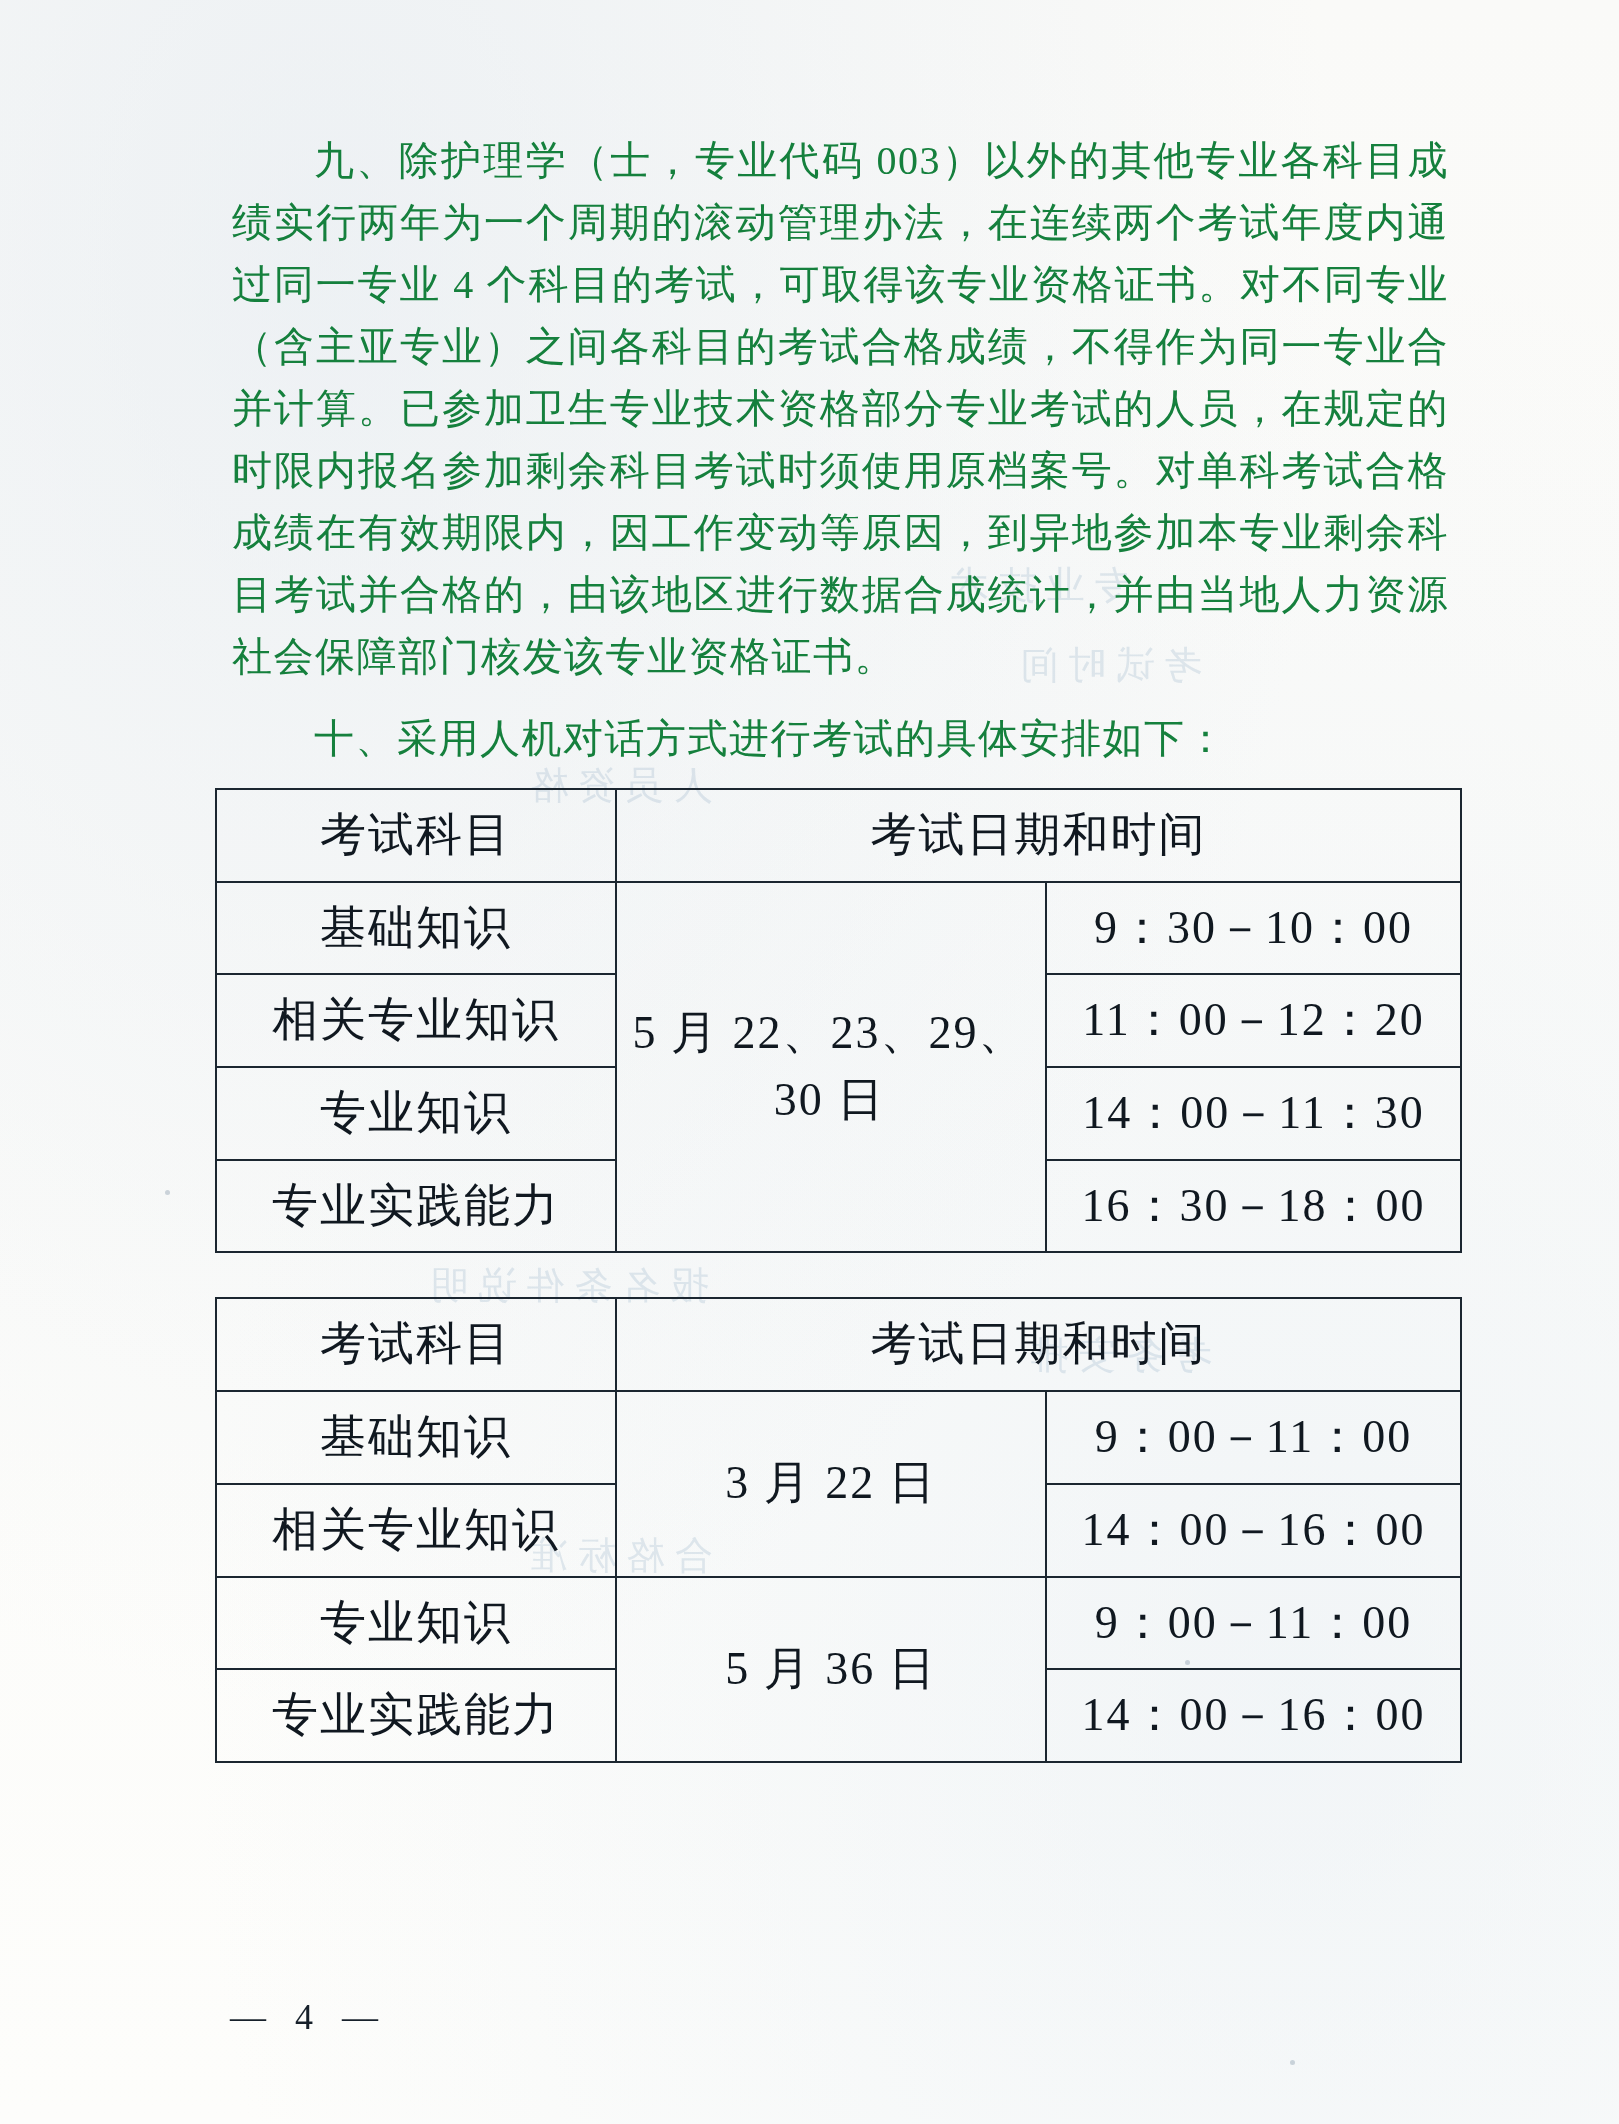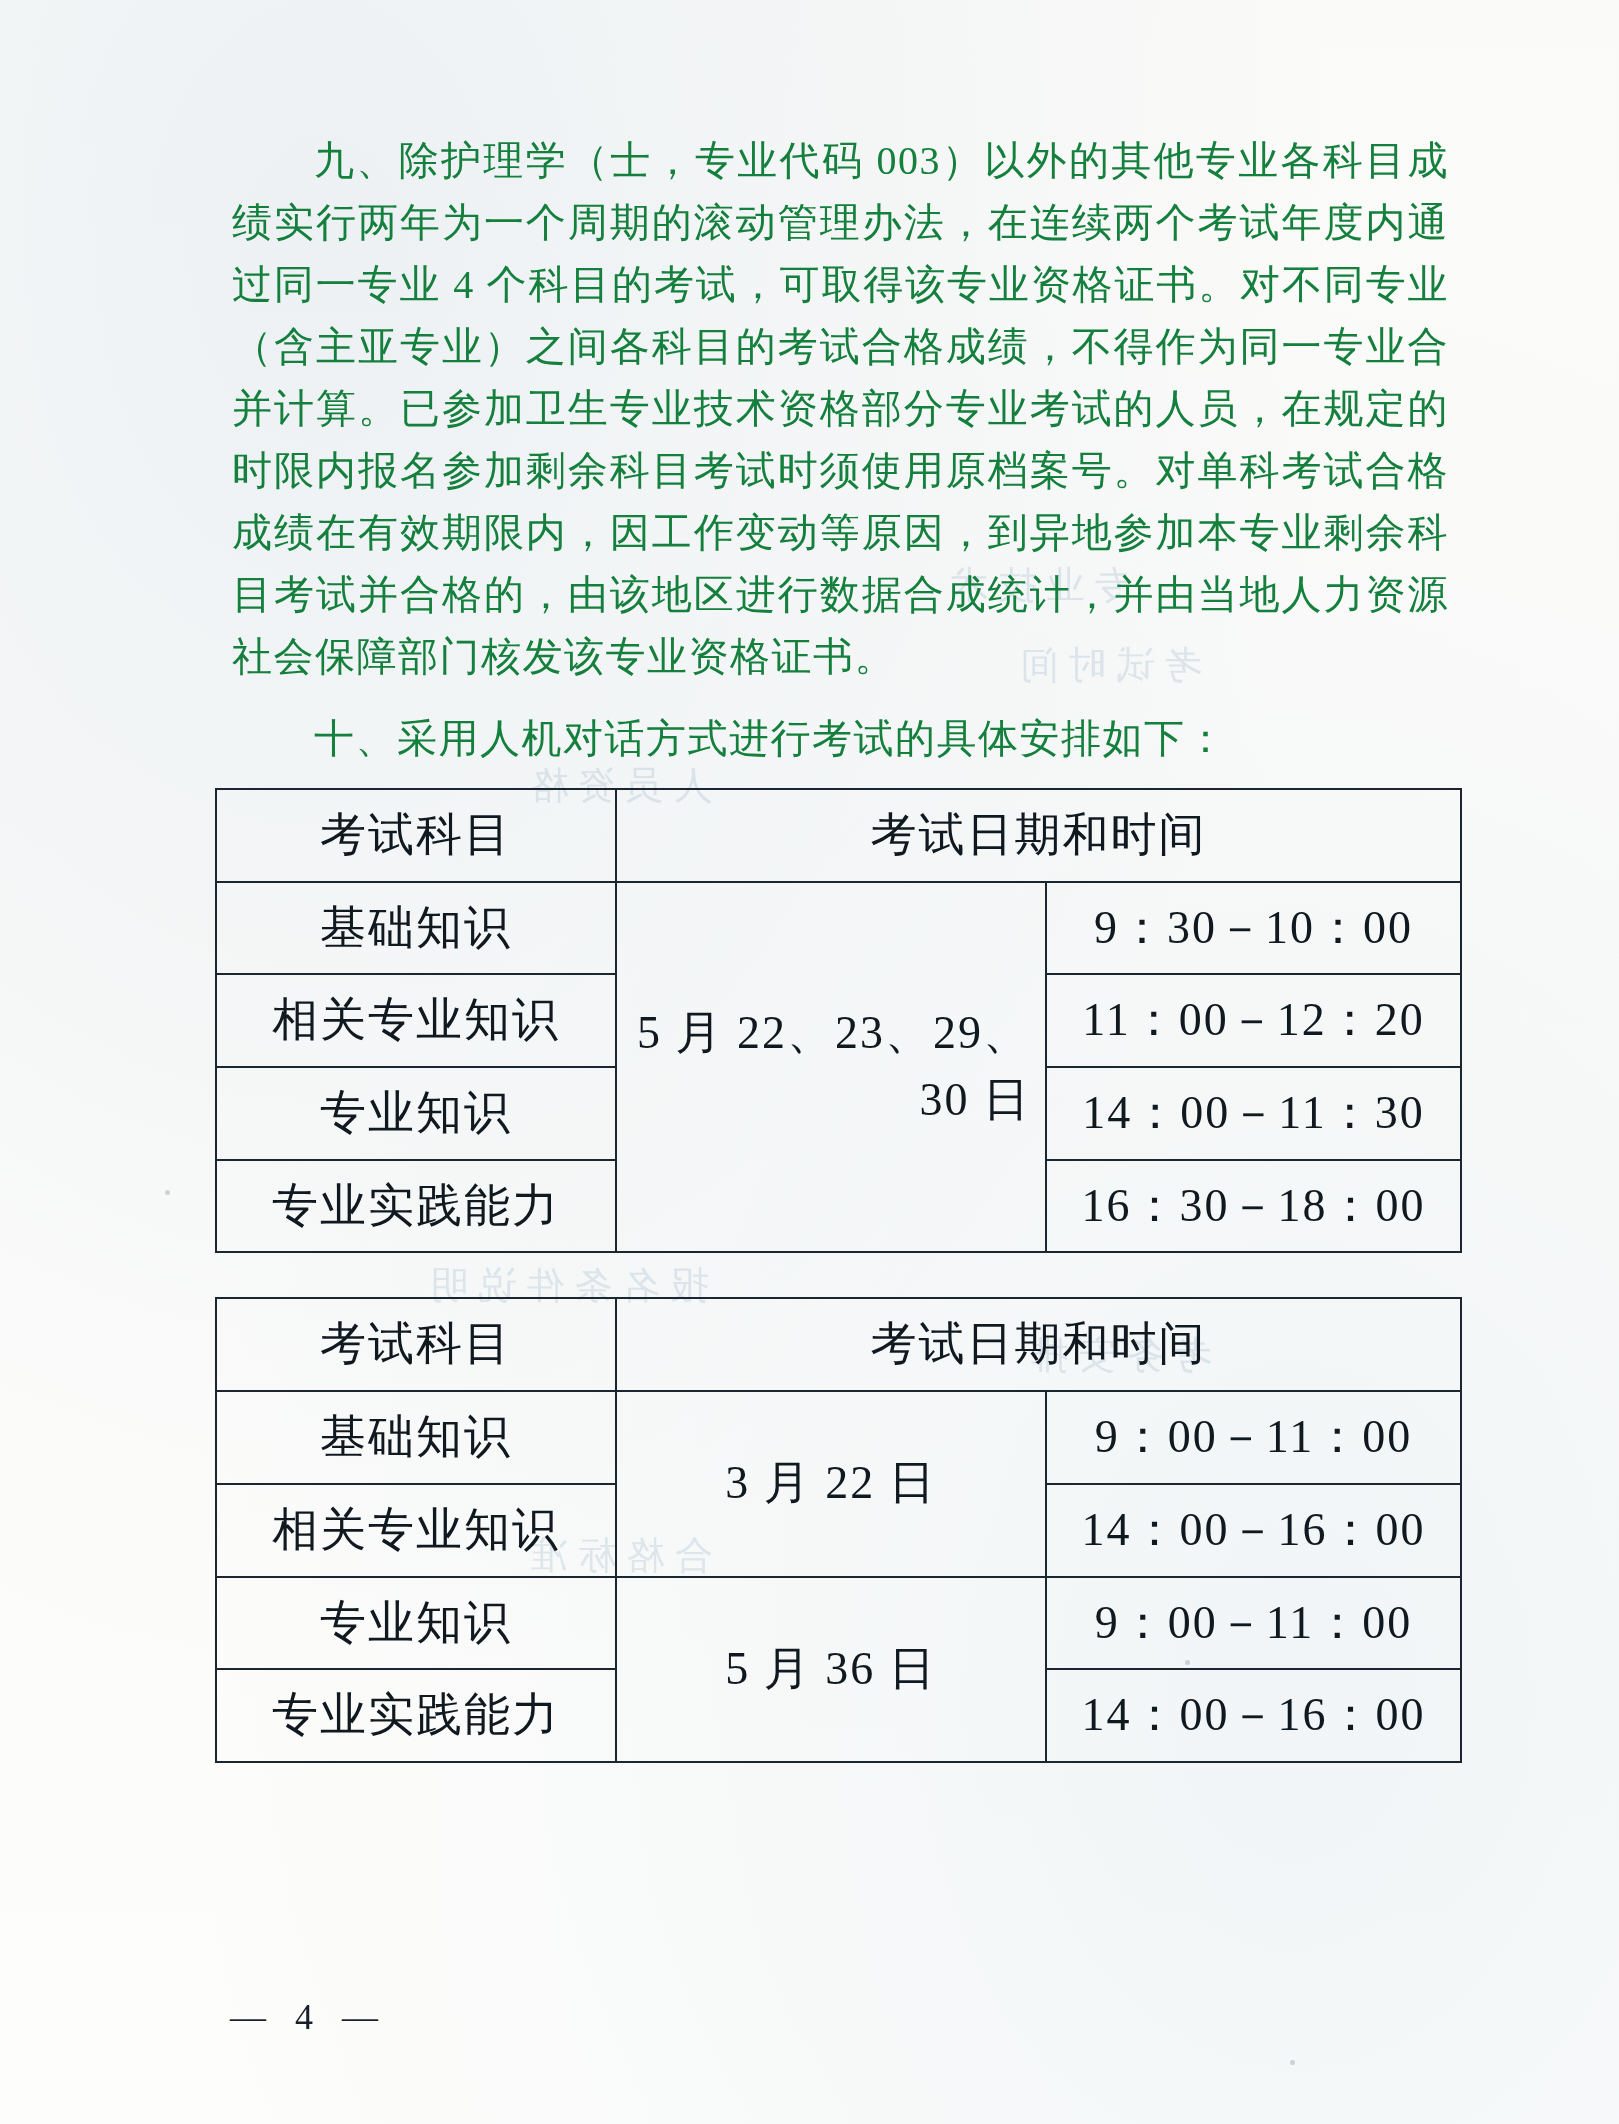--- a/index.html
+++ b/index.html
@@ -63,21 +63,21 @@
     line-height: 1.45;
     letter-spacing: 2px;
     color: #101820;
     font-weight: normal;
     padding: 12px 14px;
     text-align: center;
     vertical-align: middle;
     height: 62px;
   }
   table.sched td.left {
-    text-align: right;
+    text-align: center;
     padding-left: 11px;
   }
   .col-subject { width: 400px; }
   .col-date    { width: 430px; }
   .col-time    { width: 415px; }
 
   .time-cell { letter-spacing: 1px; }
 
   .pagenum {
     position: absolute;

